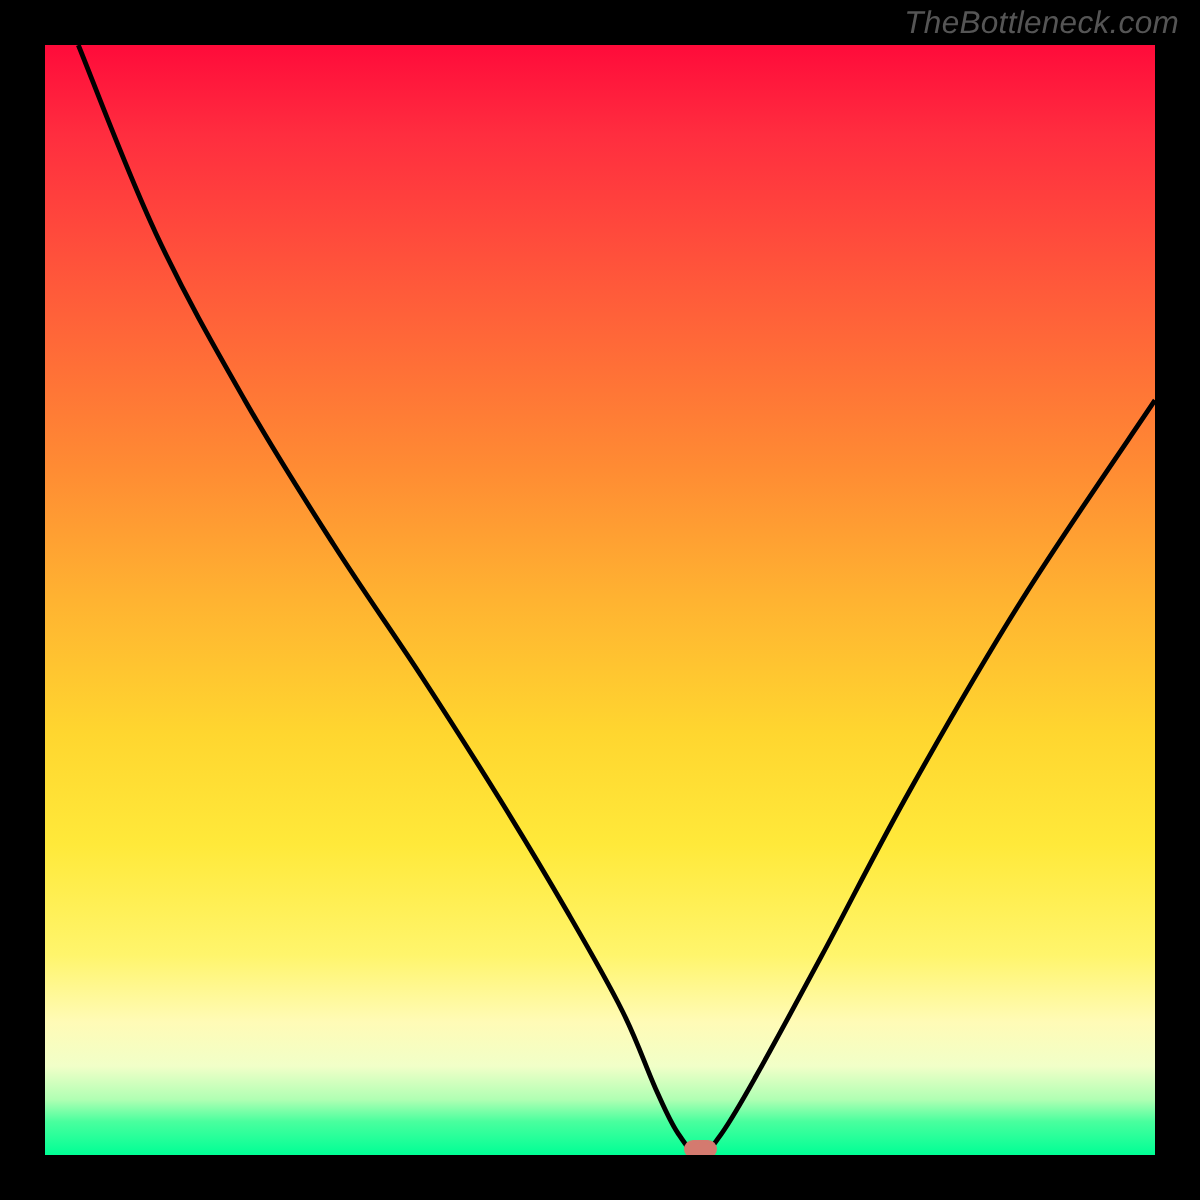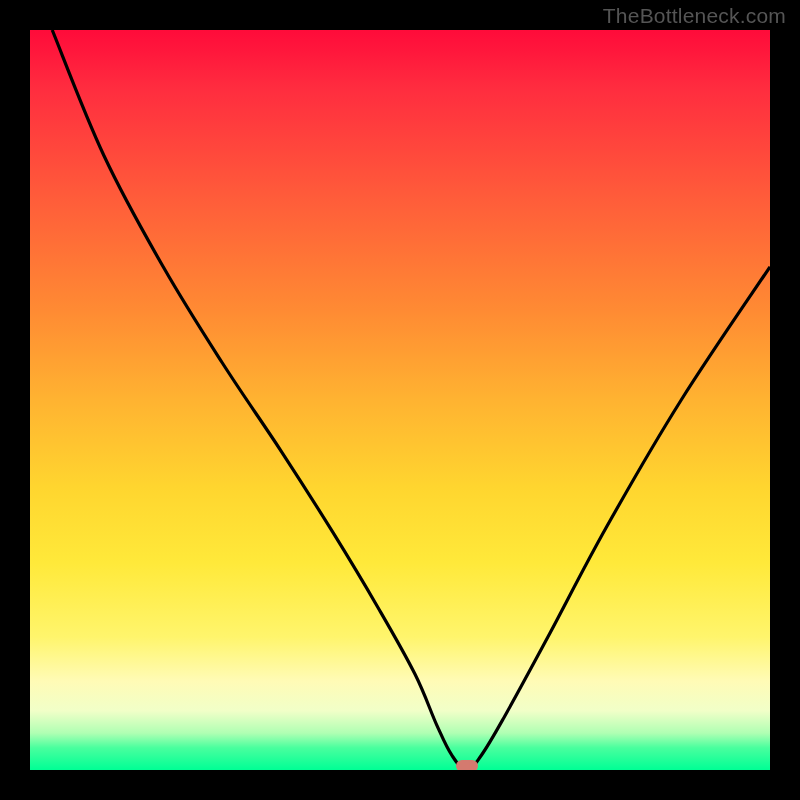--- a/index.html
+++ b/index.html
@@ -8,20 +8,21 @@
     width: 800px;
     height: 800px;
     background: #000;
     font-family: Arial, Helvetica, sans-serif;
   }
   .outer {
     position: relative;
     width: 800px;
     height: 800px;
     background: #000;
+    font-style: italic;
   }
   .watermark {
     position: absolute;
     top: 4px;
     right: 14px;
     color: #555;
     font-size: 21px;
     font-weight: 500;
     letter-spacing: 0.2px;
     z-index: 10;

